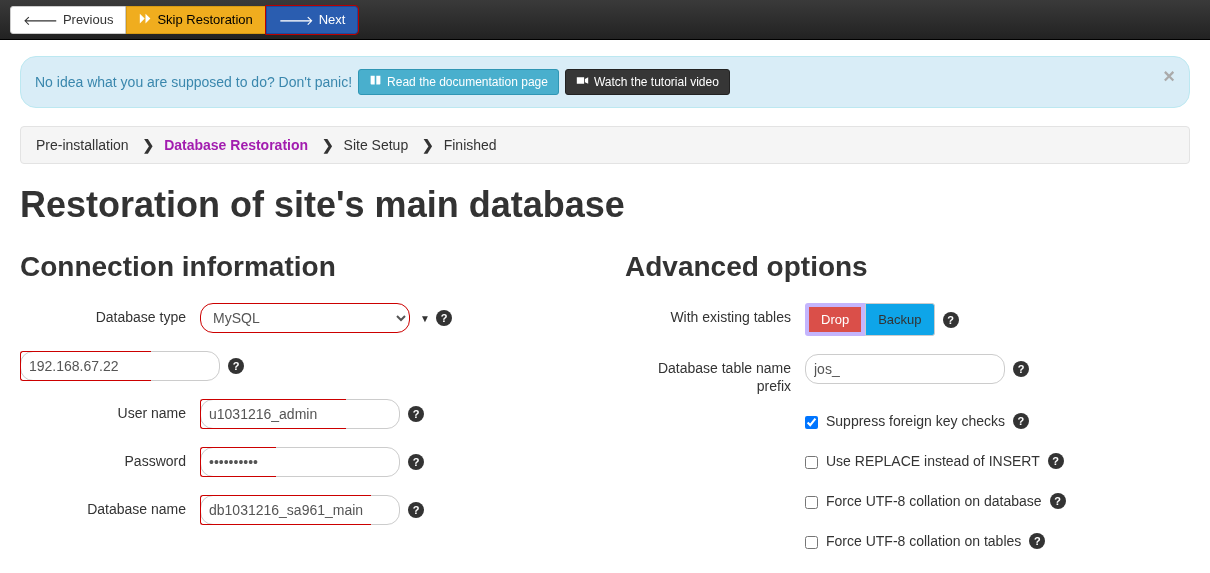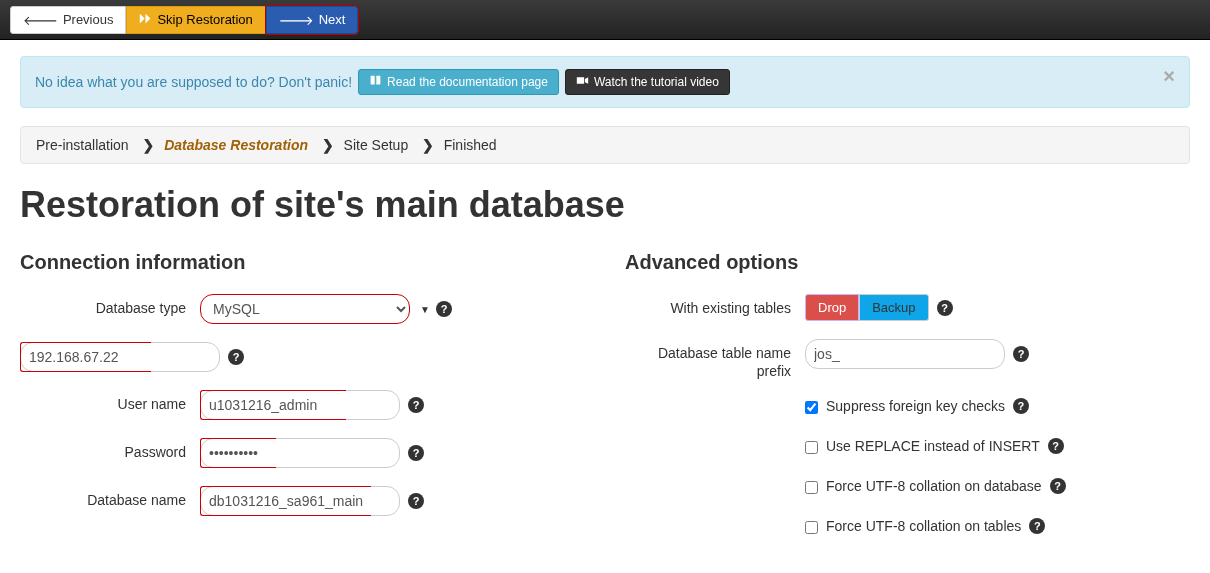--- a/index.html
+++ b/index.html
@@ -8,46 +8,46 @@
   .navbar-title { color: #ddd; font-size: 18px; font-weight: normal; }
   .navbar-btns { display: flex; gap: 0; }
   .btn { display: inline-flex; align-items: center; padding: 5px 12px; font-size: 13px; border-radius: 3px; border: 1px solid transparent; cursor: pointer; text-decoration: none; gap: 5px; }
   .btn-white { background: #fff; color: #333; border-color: #ccc; }
   .btn-orange { background: #f0ad1e; color: #000000; border-color: #d79a12; border-radius: 0; }
   .btn-blue { background: #2a5db0; color: #fff; border: 1px solid #1a4a9a; outline: 1px solid #b00; }
   .navbar-btns .btn { border-radius: 0; }
   .navbar-btns .btn:first-child { border-top-left-radius: 3px; border-bottom-left-radius: 3px; }
   .navbar-btns .btn:last-child { border-top-right-radius: 3px; border-bottom-right-radius: 3px; }
   .content { padding: 0 20px; }
-  .alert { background: #d9edf7; border: 1px solid #bce8f1; color: #3a87ad; border-radius: 4px; padding: 12px 35px 12px 14px; margin: 16px 0 18px 0; display: flex; align-items: center; gap: 6px; position: relative; }
+  .alert { background: #d9edf7; border: 1px solid #bce8f1; color: #3a87ad; border-radius: 16px; padding: 12px 35px 12px 14px; margin: 16px 0 18px 0; display: flex; align-items: center; gap: 6px; position: relative; }
   .alert .close { position: absolute; right: 14px; top: 8px; color: #aaa; font-size: 20px; cursor: pointer; font-weight: bold; }
   .btn-info { background: #49afcd; color: #fff; border: 1px solid #2f96b4; padding: 4px 10px; font-size: 12px; border-radius: 3px; display: inline-flex; align-items: center; gap: 5px; }
   .btn-dark { background: #363636; color: #fff; border: 1px solid #222; padding: 4px 10px; font-size: 12px; border-radius: 3px; display: inline-flex; align-items: center; gap: 5px; }
   .breadcrumb { background: #f5f5f5; border: 1px solid #e3e3e3; border-radius: 4px; padding: 10px 15px; margin-bottom: 20px; font-size: 14px; }
   .breadcrumb span { margin-right: 4px; }
   .breadcrumb .sep { font-weight: bold; margin: 0 6px; }
-  .breadcrumb .active { color: #a16207; font-weight: bold; font-style: italic; }
+  .breadcrumb .active { color: #a21caf; font-weight: bold; }
   h1 { font-size: 36px; font-weight: bold; margin: 10px 0 25px 0; }
-  h2 { font-size: 20px; font-weight: bold; margin-bottom: 20px; }
+  h2 { font-size: 28px; font-weight: bold; margin-bottom: 20px; }
   .columns { display: flex; gap: 40px; }
   .col { flex: 1; }
   .form-row { display: flex; align-items: flex-start; margin-bottom: 18px; }
   .form-label { width: 180px; text-align: right; padding-right: 14px; padding-top: 5px; font-size: 14px; line-height: 1.3; }
   .form-control-wrap { flex: 1; display: flex; align-items: center; gap: 8px; }
   select, input[type=text], input[type=password] { border: 1px solid #ccc; border-radius: 13px; padding: 5px 8px; font-size: 14px; height: 30px; background: #fff; color: #555; }
   select { width: 210px; }
   .select-wrap { position: relative; display: inline-flex; align-items: center; }
   .select-caret { position: absolute; right: -20px; font-size: 10px; pointer-events: none; }
   input[type=text], input[type=password] { width: 200px; }
   .help-icon { display: inline-block; width: 16px; height: 16px; background: #333; color: #fff; border-radius: 50%; text-align: center; line-height: 16px; font-size: 11px; font-weight: bold; cursor: pointer; }
   .btn-group { display: inline-flex; }
   .btn-group .btn { border-radius: 0; padding: 5px 12px; font-size: 13px; }
   .btn-group .btn:first-child { border-top-left-radius: 3px; border-bottom-left-radius: 3px; }
   .btn-group .btn:last-child { border-top-right-radius: 3px; border-bottom-right-radius: 3px; }
-  .btn-danger { background: #da4f49; color: #fff; border: 1px solid #c4b5fd; }
+  .btn-danger { background: #da4f49; color: #fff; border: 4px solid #c4b5fd; }
   .btn-default { background: #0ea5e9; color: #333; border: 1px solid #ccc; }
   .checkbox-row { display: flex; align-items: flex-end; gap: 8px; margin-bottom: 24px; padding-left: 180px; }
   .checkbox-row input { margin: 0; }
   .red-outline { border: 1px solid #c00 !important; }
   .partial-red { position: relative; }
   .partial-red::before { content: ""; position: absolute; left: 0; top: 0; bottom: 0; border: 1px solid #c00; border-right: none; pointer-events: none; border-radius: 3px 0 0 3px; }
   .pr-w130::before { width: 130px; }
   .pr-w145::before { width: 145px; }
   .pr-w170::before { width: 170px; }
   .pr-w75::before  { width: 75px; }

